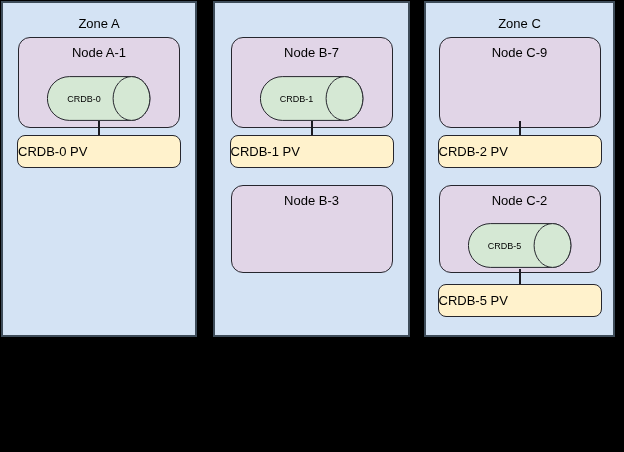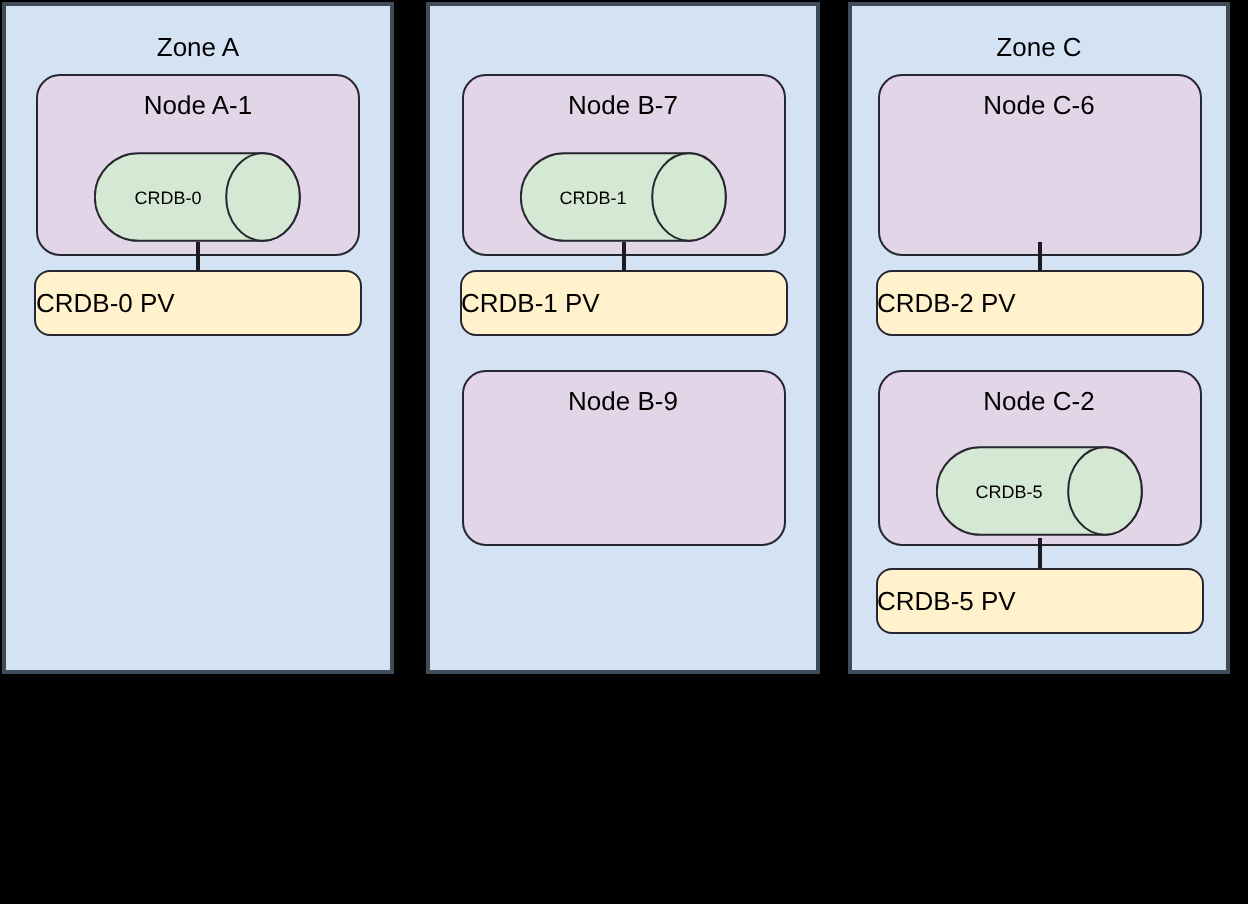--- a/index.html
+++ b/index.html
@@ -113,29 +113,29 @@
       </div>
     </div>
 
     <div class="conn c1"></div>
 
     <div class="pv p1">
       <span>CRDB-1 PV</span>
     </div>
 
     <div class="node n2">
-      <div class="node-label">Node B-9</div>
+      <div class="node-label">Node B-3</div>
     </div>
   </div>
 
   <div class="zone zone-c">
     <div class="zone-label">Zone C</div>
 
     <div class="node n1">
-      <div class="node-label">Node C-6</div>
+      <div class="node-label">Node C-9</div>
     </div>
 
     <div class="conn c1"></div>
 
     <div class="pv p1">
       <span>CRDB-2 PV</span>
     </div>
 
     <div class="node n2">
       <div class="node-label">Node C-2</div>

